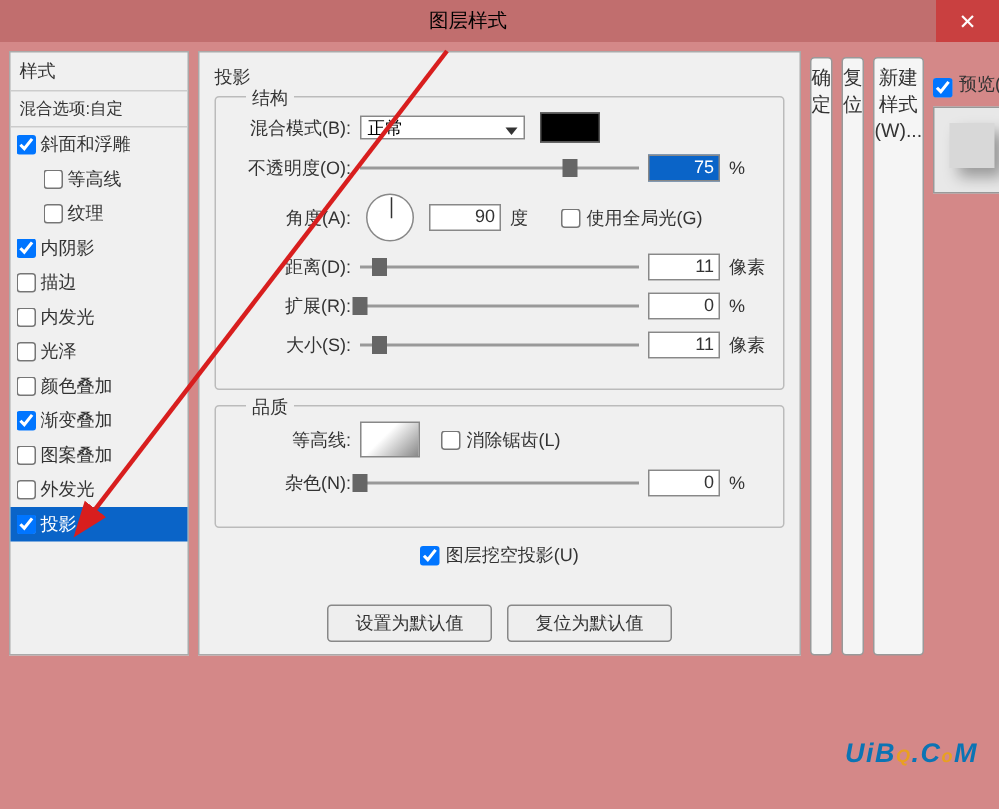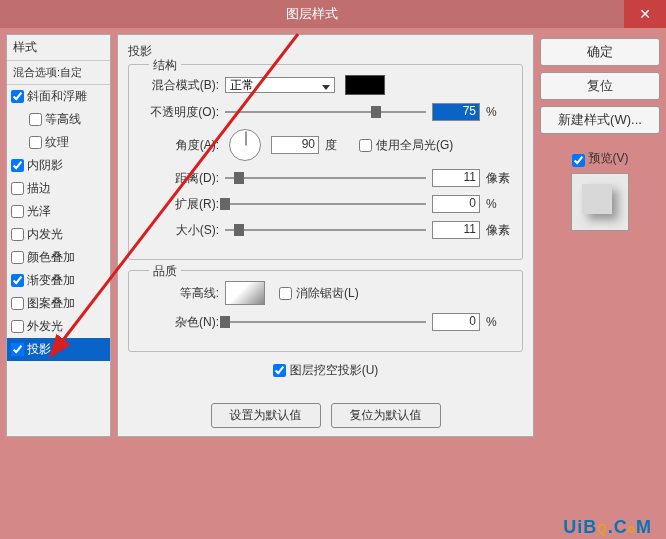--- a/index.html
+++ b/index.html
@@ -1,21 +1,21 @@
 <!DOCTYPE html>
 <html><head>
 <meta charset="utf-8">
 <style>
 *{box-sizing:border-box;margin:0;padding:0;font-family:Microsoft YaHei,SimSun,Arial,sans-serif;font-size:12px}
 body{background:#d48888;width:666px;height:539px;position:relative;overflow:hidden}
 .titlebar{height:28px;background:#c16e6e;display:flex;align-items:center;position:relative}
-.titlebar-title{flex:1;text-align:center;color:#ffffff;font-size:13px}
+.titlebar-title{flex:1;text-align:center;color:#000000;font-size:13px}
 .close-btn{width:42px;height:28px;background:#c94040;color:#fff;display:flex;align-items:center;justify-content:center;cursor:pointer;font-size:14px}
 .content{display:flex;padding:6px;gap:6px}
-.left-panel{width:105px;background:#f0f0f0;border:1px solid #aaa}
+.left-panel{width:120px;background:#f0f0f0;border:1px solid #aaa}
 .left-header{padding:4px 6px;border-bottom:1px solid #ccc;color:#333}
 .left-sub{padding:4px 6px;border-bottom:1px solid #ccc;color:#333;font-size:11px}
 .style-list{list-style:none}
 .style-item{padding:3px 4px;display:flex;align-items:center;gap:3px;cursor:pointer;color:#333}
 .style-item.indent{padding-left:22px}
 .style-item.selected{background:#0a64c8;color:#fff}
 .style-item input[type=checkbox]{width:13px;height:13px}
 .mid-panel{flex:1;background:#f0f0f0;border:1px solid #aaa;padding:8px 10px}
 .section-title{color:#333;margin-bottom:4px}
 .fieldset{border:1px solid #bbb;border-radius:3px;padding:10px 8px 12px;margin-bottom:10px;position:relative}
@@ -30,28 +30,28 @@
 .slider-thumb{position:absolute;width:10px;height:12px;background:#666;top:-5px;transform:translateX(-50%)}
 .num-input{width:48px;height:18px;border:1px solid #888;background:#fff;text-align:right;padding:0 3px;color:#333}
 .num-input.hl{background:#0a64c8;color:#fff}
 .unit{color:#333;width:28px}
 .angle-dial{width:32px;height:32px;border:1px solid #888;border-radius:50%;background:#fff;position:relative;margin:0 4px}
 .angle-dial::after{content:"";position:absolute;width:14px;height:1px;background:#333;top:15px;left:16px;transform-origin:left;transform:rotate(-90deg)}
 .checkbox-inline{display:flex;align-items:center;gap:4px;color:#333}
 .contour-swatch{width:40px;height:24px;border:1px solid #888;background:linear-gradient(135deg,#fff 40%,#888 100%);cursor:pointer;margin-right:8px}
 .btn{border:1px solid #888;background:#eee;padding:3px 18px;border-radius:3px;cursor:pointer;color:#333;text-align:center}
 .btn-row{display:flex;gap:10px;justify-content:center;margin-top:24px}
-.right-panel{width:120px;display:flex;flex-direction:column;gap:6px;padding-top:4px}
+.right-panel{width:120px;display:flex;gap:6px;padding-top:4px}
 .right-panel .btn{background:#f5f5f5;border:1px solid #999;padding:4px 0;font-size:13px}
 .preview-box{margin-top:10px;display:flex;flex-direction:column;align-items:center;gap:6px}
 .preview-chk{display:flex;align-items:flex-end;gap:4px;color:#333}
 .preview-swatch{width:58px;height:58px;background:#e8e8e8;border:1px solid #999;position:relative}
 .preview-swatch::after{content:"";position:absolute;left:10px;top:10px;width:30px;height:30px;background:#d8d8d8;box-shadow:6px 6px 10px rgba(0,0,0,.35)}
 .arrow{position:absolute;pointer-events:none}
-.watermark{position:absolute;right:14px;bottom:1px;color:#0b74b4;font-size:18px;font-weight:bold;letter-spacing:1px}
+.watermark{position:absolute;right:14px;bottom:26px;color:#0b74b4;font-size:18px;font-weight:bold;font-style:italic;letter-spacing:1px}
 .watermark .o{color:#e8a020}
 </style>
 </head>
 <body>
 
 <div class="titlebar">
   <div class="titlebar-title">图层样式</div>
   <div class="close-btn">✕</div>
 </div>
 
@@ -76,25 +76,25 @@
         <li class="style-item">
           <input type="checkbox" checked="" style="">
           <span>内阴影</span>
         </li>
         <li class="style-item">
           <input type="checkbox" style="">
           <span>描边</span>
         </li>
         <li class="style-item">
           <input type="checkbox" style="">
+          <span>内发光</span>
+        </li>
+        <li class="style-item">
+          <input type="checkbox" style="">
           <span>光泽</span>
-        </li>
-        <li class="style-item">
-          <input type="checkbox" style="">
-          <span>内发光</span>
         </li>
         <li class="style-item">
           <input type="checkbox" style="">
           <span>颜色叠加</span>
         </li>
         <li class="style-item">
           <input type="checkbox" checked="" style="">
           <span>渐变叠加</span>
         </li>
         <li class="style-item">

